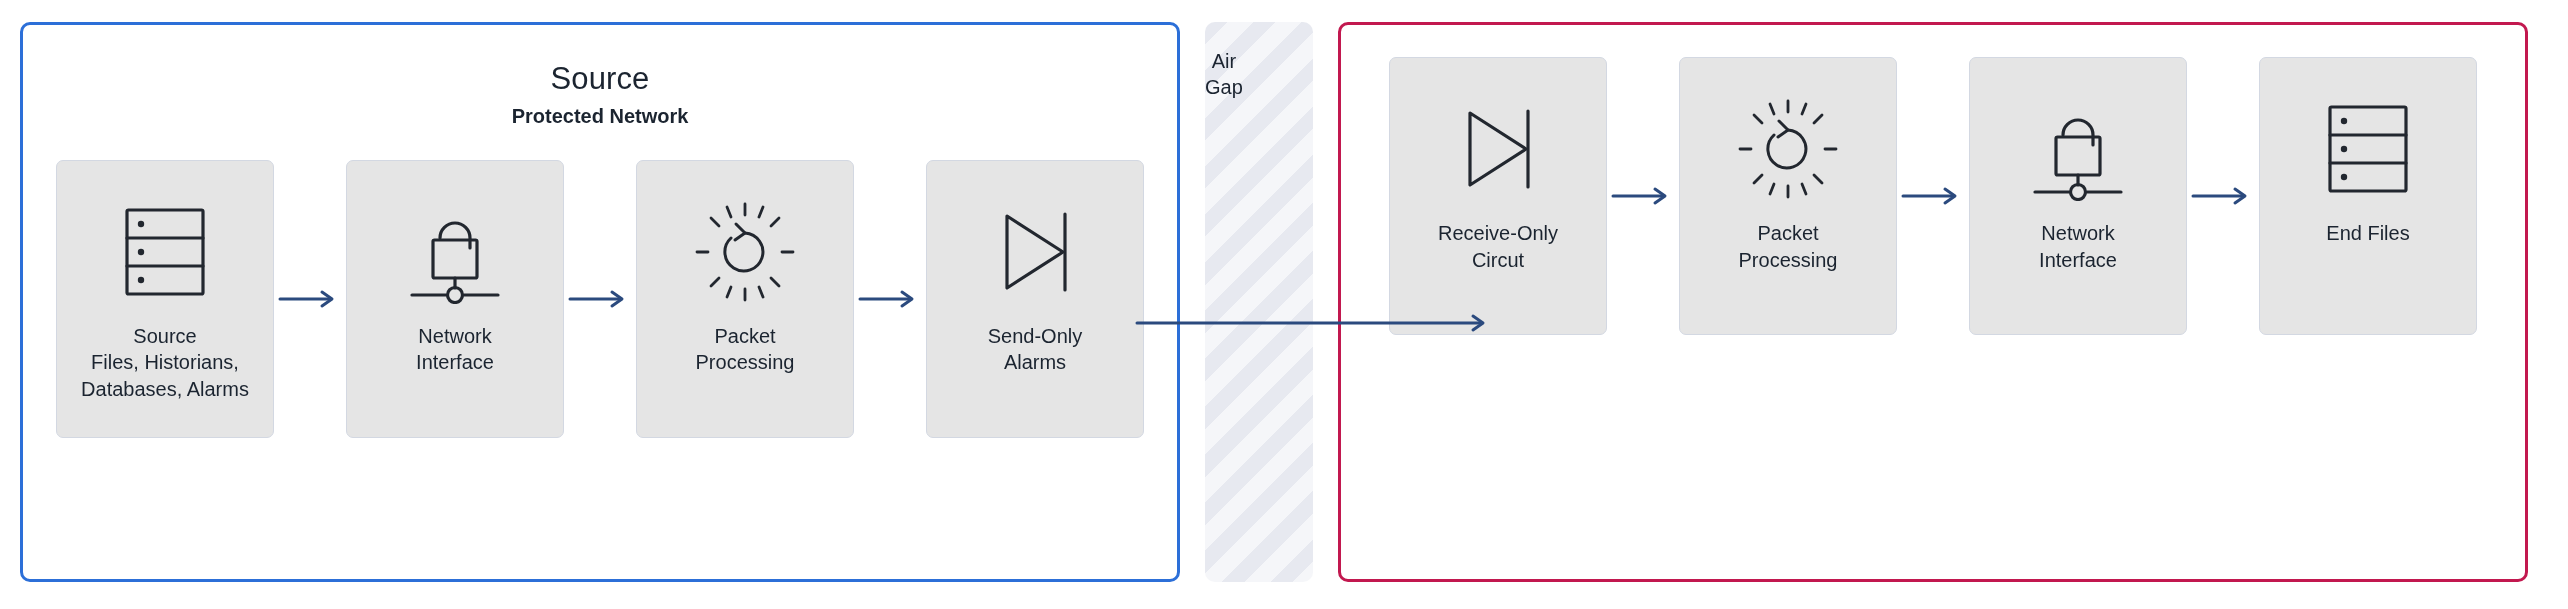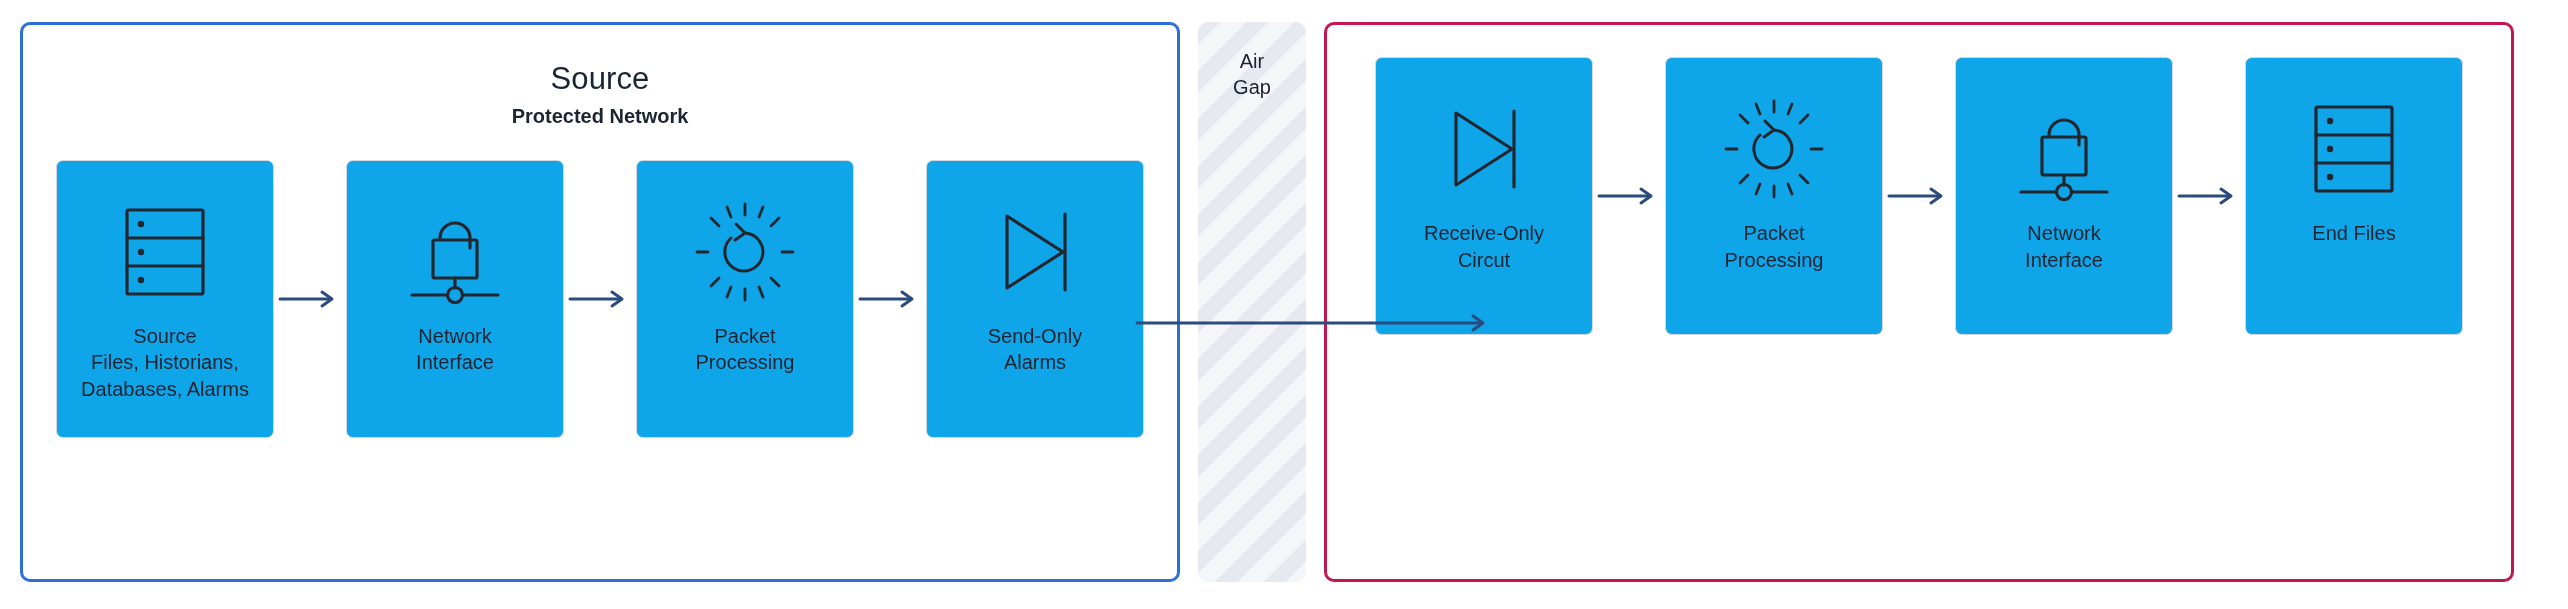--- a/index.html
+++ b/index.html
@@ -16,21 +16,21 @@
   }
 
   #diagram {
     position: relative;
     width: 2568px;
     height: 609px;
     display: flex;
     align-items: flex-start;
     padding: 22px 20px 0 20px;
     box-sizing: border-box;
-    gap: 4px;
+    gap: 11px;
   }
 
   
   .zone {
     position: relative;
     box-sizing: border-box;
     border-radius: 10px;
     height: 560px;
   }
   .zone-source {
@@ -73,21 +73,21 @@
     padding: 0 20px;
     box-sizing: border-box;
   }
 
   .node {
     box-sizing: border-box;
     width: 218px;
     height: 278px;
     border: 1.5px solid #d3d8e2;
     border-radius: 7px;
-    background: #0ea5e9;
+    background: #e5e5e5;
     display: flex;
     flex-direction: column;
     align-items: center;
     justify-content: flex-start;
     padding-top: 26px;
     flex: 0 0 auto;
   }
 
   .node-icon {
     height: 130px;
@@ -130,21 +130,21 @@
     background-color: #f3f4f8;
     background-image: repeating-linear-gradient(
       135deg,
       #e7e9f0 0px,
       #e7e9f0 16px,
       #f5f6f9 16px,
       #f5f6f9 34px
     );
     display: flex;
     align-items: flex-start;
-    justify-content: center;
+    justify-content: flex-start;
     padding-top: 26px;
   }
   .airgap-label {
     font-size: 20px;
     line-height: 1.32;
     text-align: center;
     color: #1b2430;
     white-space: pre-line;
   }
 

